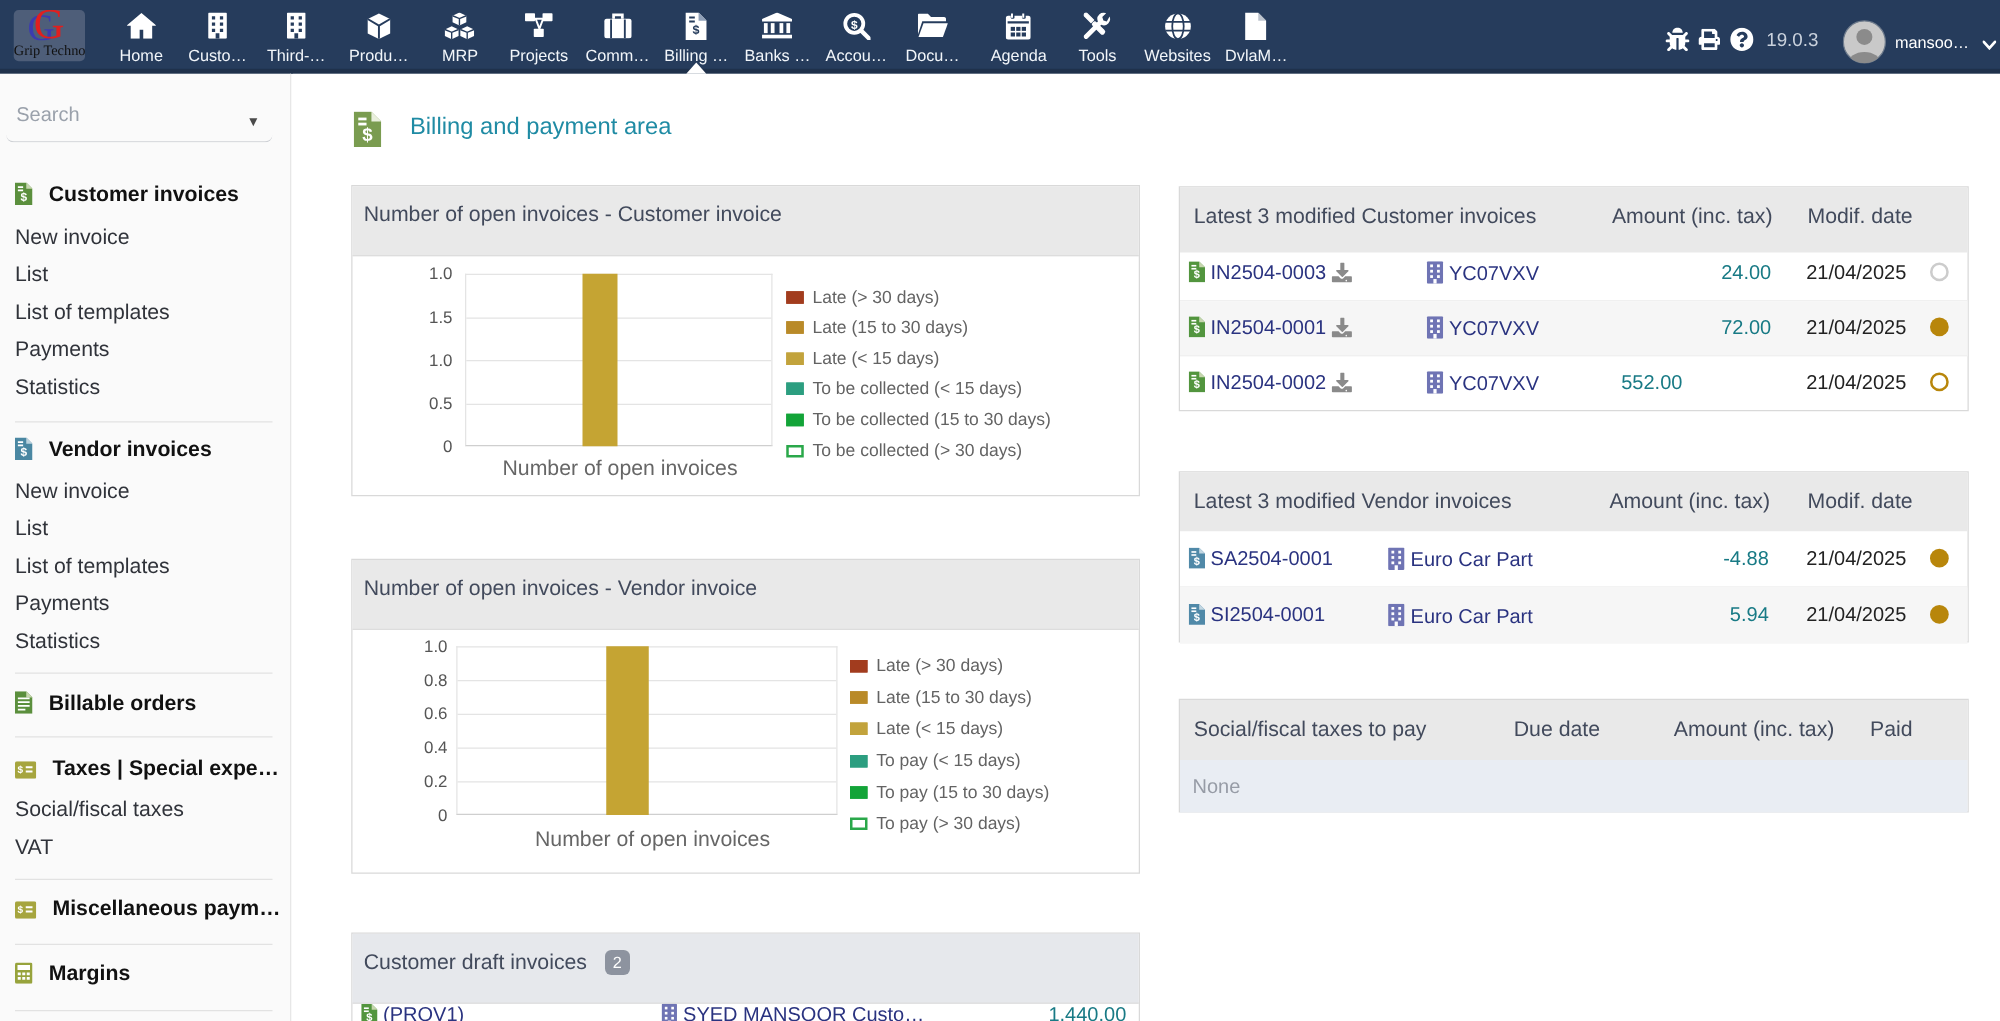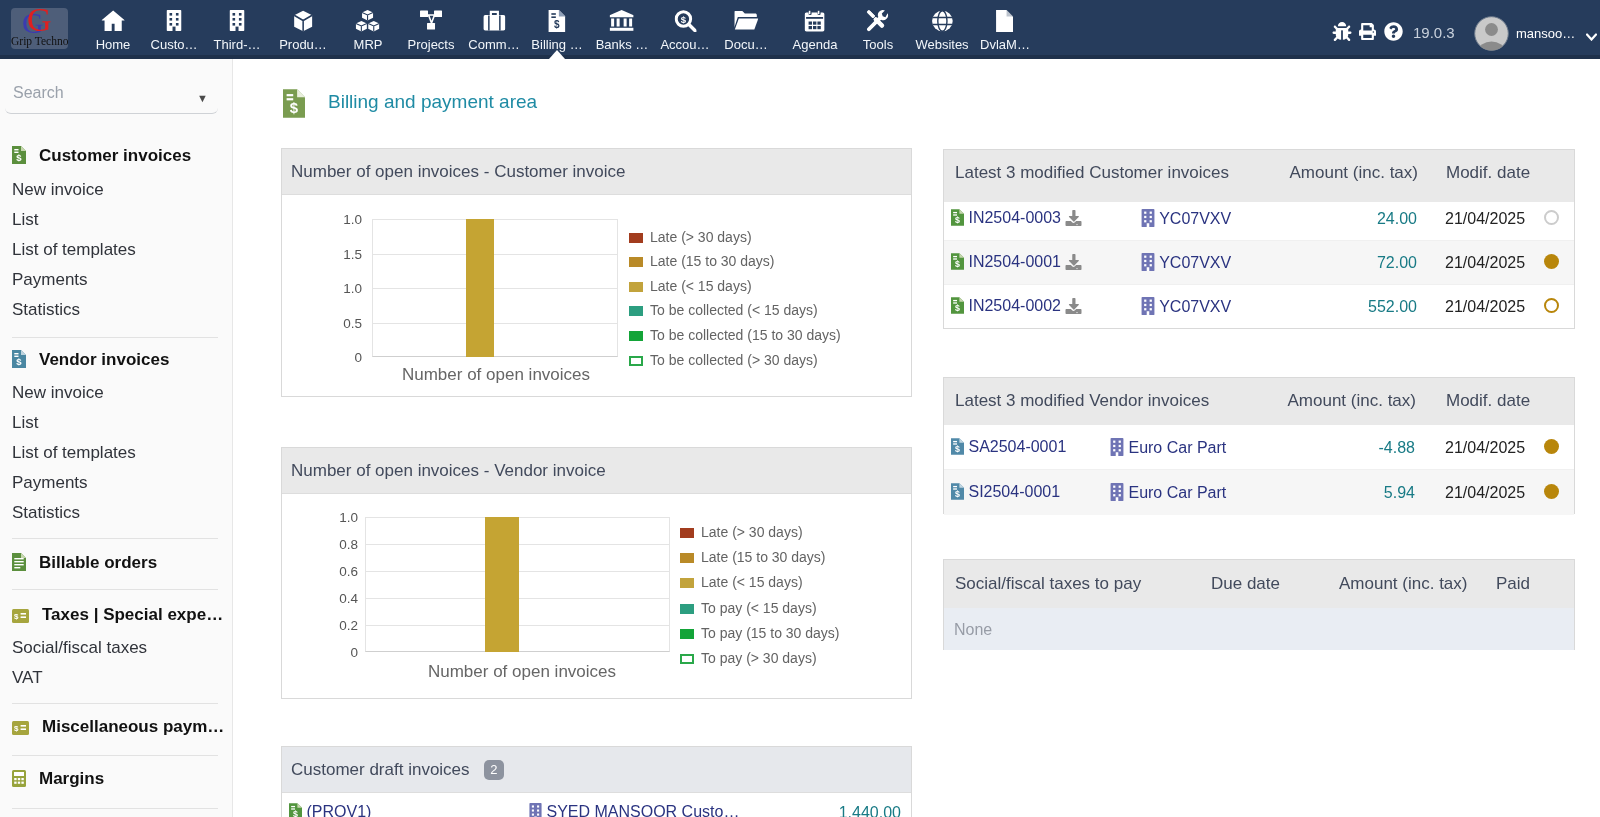--- a/index.html
+++ b/index.html
@@ -29,21 +29,21 @@
 #search .car { position:absolute; right:10px; top:8px; color:#4a4a4a; font-size:11px; }
 .vsep { position:absolute; left:12px; width:206px; border-top:1px solid #e2e2e2; }
 .mhead { position:absolute; left:12px; height:20px; font-weight:bold; font-size:17px; color:#111; white-space:nowrap; }
 .mhead svg { vertical-align:-3px; margin-right:13px; }
 .mitem { position:absolute; left:12px; font-size:17px; color:#30333a; white-space:nowrap; }
 
 
 #main { position:absolute; left:234px; top:59px; width:1366px; height:758px; background:#fff; }
 #ptitle { position:absolute; left:328px; top:91px; font-size:19px; color:#1f8ba4; }
 .card { position:absolute; border:1px solid #d9d9d9; background:#fff; }
-.chead { height:46px; background:#e9e9e9; border-bottom:1px solid #ddd; font-size:17px; color:#424a5c;
+.chead { height:56px; background:#e9e9e9; border-bottom:1px solid #ddd; font-size:17px; color:#424a5c;
   line-height:45px; padding-left:9px; white-space:nowrap; }
 
 
 .plot { position:absolute; border:1px solid #e4e4e4; border-bottom:1px solid #cfcfcf; }
 .gl { position:absolute; left:0; right:0; border-top:1px solid #e4e4e4; }
 .bar { position:absolute; background:#c5a433; }
 .ylab { position:absolute; font-size:13.5px; color:#555; width:40px; text-align:right; transform:translateY(-50%); }
 .xlab { position:absolute; font-size:17px; color:#666; transform:translateX(-50%); white-space:nowrap; }
 .lgrow { position:absolute; font-size:14px; color:#636363; white-space:nowrap; line-height:20px; }
 .lgsq { display:inline-block; width:14px; height:10px; border:2px solid; vertical-align:-1px; margin-right:7px; }
@@ -485,21 +485,21 @@
         <g fill="#fff">
           <rect x="3" y="3" width="2.6" height="2.6"></rect>
           <rect x="9.4" y="3" width="2.6" height="2.6"></rect>
           <rect x="3" y="8" width="2.6" height="2.6"></rect>
           <rect x="9.4" y="8" width="2.6" height="2.6"></rect>
           <rect x="3" y="13" width="2.6" height="2.6"></rect>
           <rect x="9.4" y="13" width="2.6" height="2.6"></rect>
           <rect x="6" y="16.6" width="3" height="4.4"></rect>
         </g>
       </svg> <a class="lnk" href="#">YC07VXV</a></div>
-<div class="abs amt" style="left:1297px; top:298px; width:120px; text-align:right; font-size:16px;">552.00</div>
+<div class="abs amt" style="left:1297px; top:298px; width:120px; font-size:16px;">552.00</div>
 <div class="abs" style="left:1445px; top:298px; font-size:16px; color:#222;">21/04/2025</div>
 <div class="circ" style="left:1544px; top:298px; border:2px solid #b8860b; background:#fff;"></div>
 
 <div class="card" style="left:943px; top:377px; width:632px; height:137px;">
   <div style="position:relative; height:47px; background:#e9e9e9; font-size:17px; color:#424a5c;">
     <span class="abs" style="left:11px; top:13px;text-align:center;">Latest 3 modified Vendor invoices</span>
     <span class="abs" style="left:294px; top:13px; width:178px; text-align:right;">Amount (inc. tax)</span>
     <span class="abs" style="left:502px; top:13px;">Modif. date</span>
   </div>
   <div class="trow" style="top:47px; height:45px; border-bottom:1px solid #f0f0f0;"></div>

